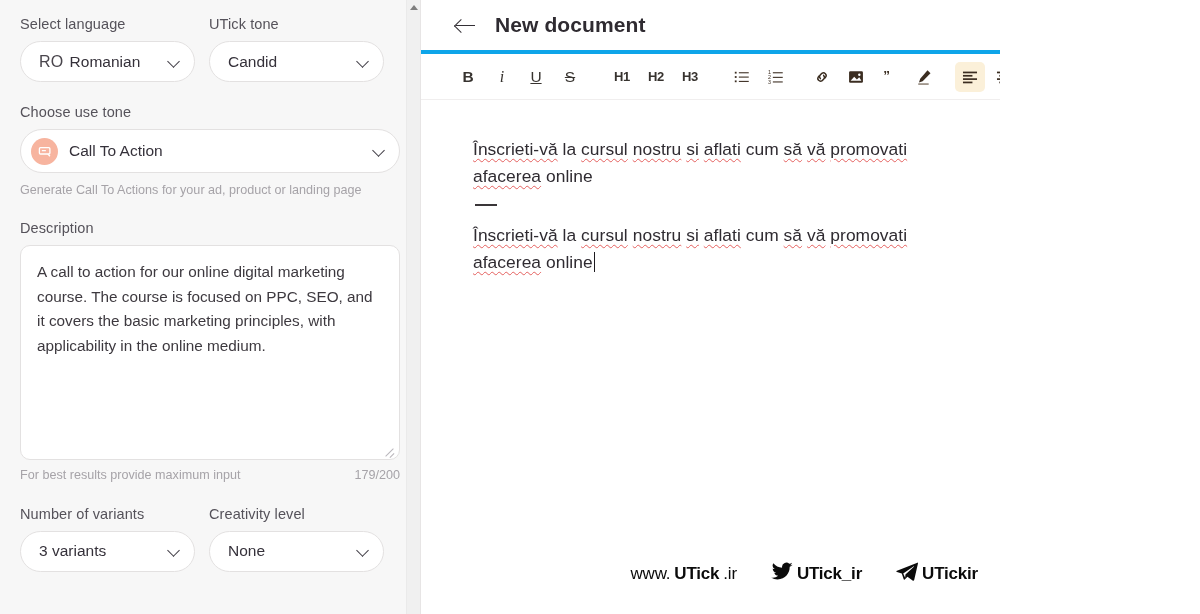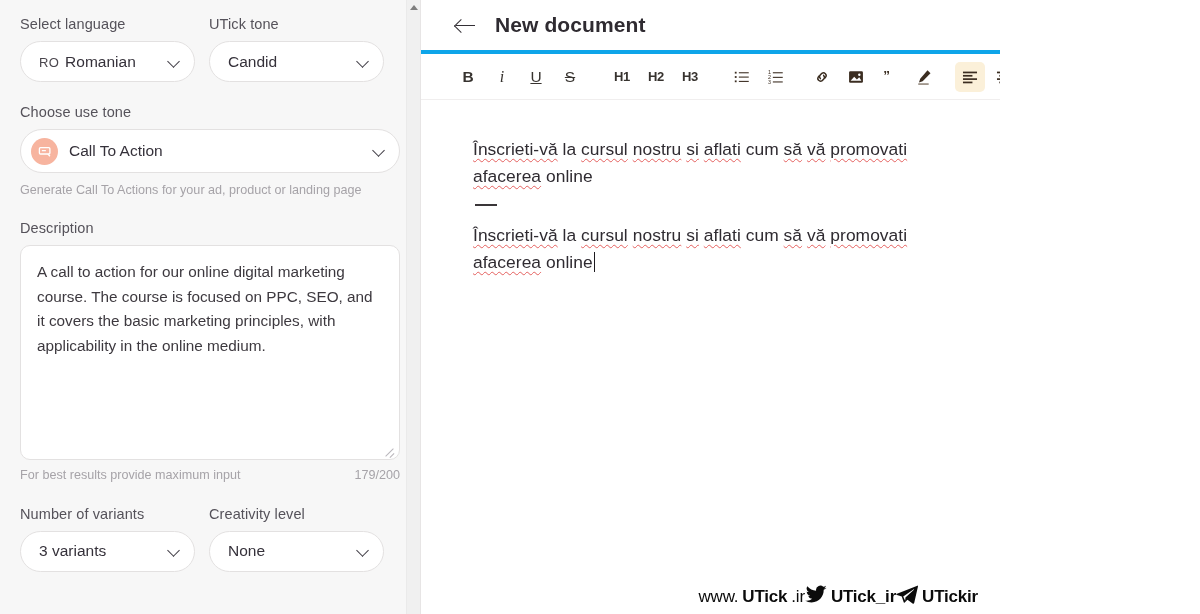--- a/index.html
+++ b/index.html
@@ -65,21 +65,21 @@
     font-size: 15.5px;
     color: #35313a;
     white-space: nowrap;
     overflow: hidden;
     display: flex;
     align-items: baseline;
     gap: 6px;
   }
 
   .lang-code {
-    font-size: 13px;
+    font-size: 16px;
     color: #4a464d;
     letter-spacing: .3px;
   }
 
   .chev {
     width: 14px;
     height: 14px;
     flex: 0 0 auto;
     position: relative;
     margin-left: 6px;
@@ -320,23 +320,24 @@
     height: 20px;
     background: #1d1a1f;
     vertical-align: -4px;
     margin-left: 1px;
   }
 
   
   .watermarks {
     position: absolute;
     right: 22px;
-    bottom: 5px;
+    bottom: 28px;
     display: flex;
     align-items: center;
+    gap: 34px;
     justify-content: flex-end;
   }
   .wm {
     display: flex;
     align-items: center;
     gap: 4px;
     font-size: 17px;
     color: #0b0b0b;
   }
   .wm-site { letter-spacing: -.2px; }

